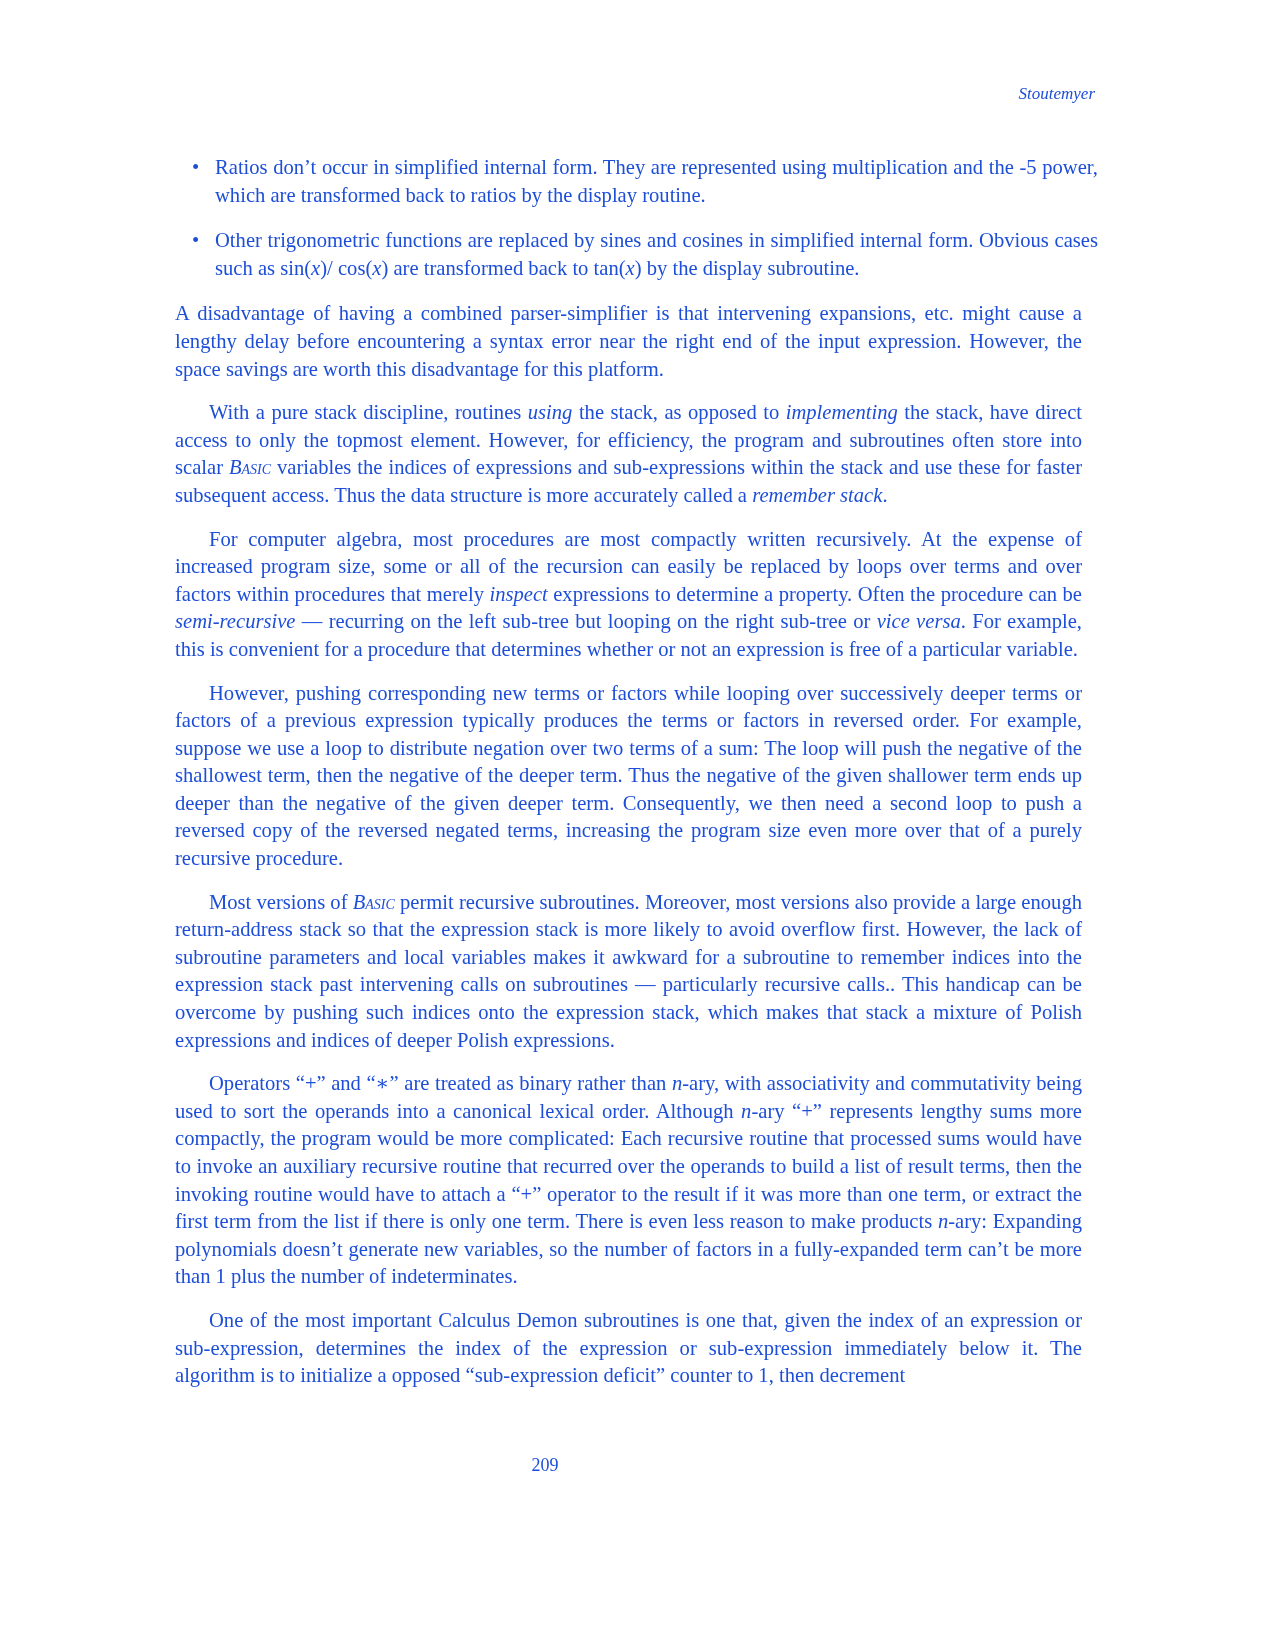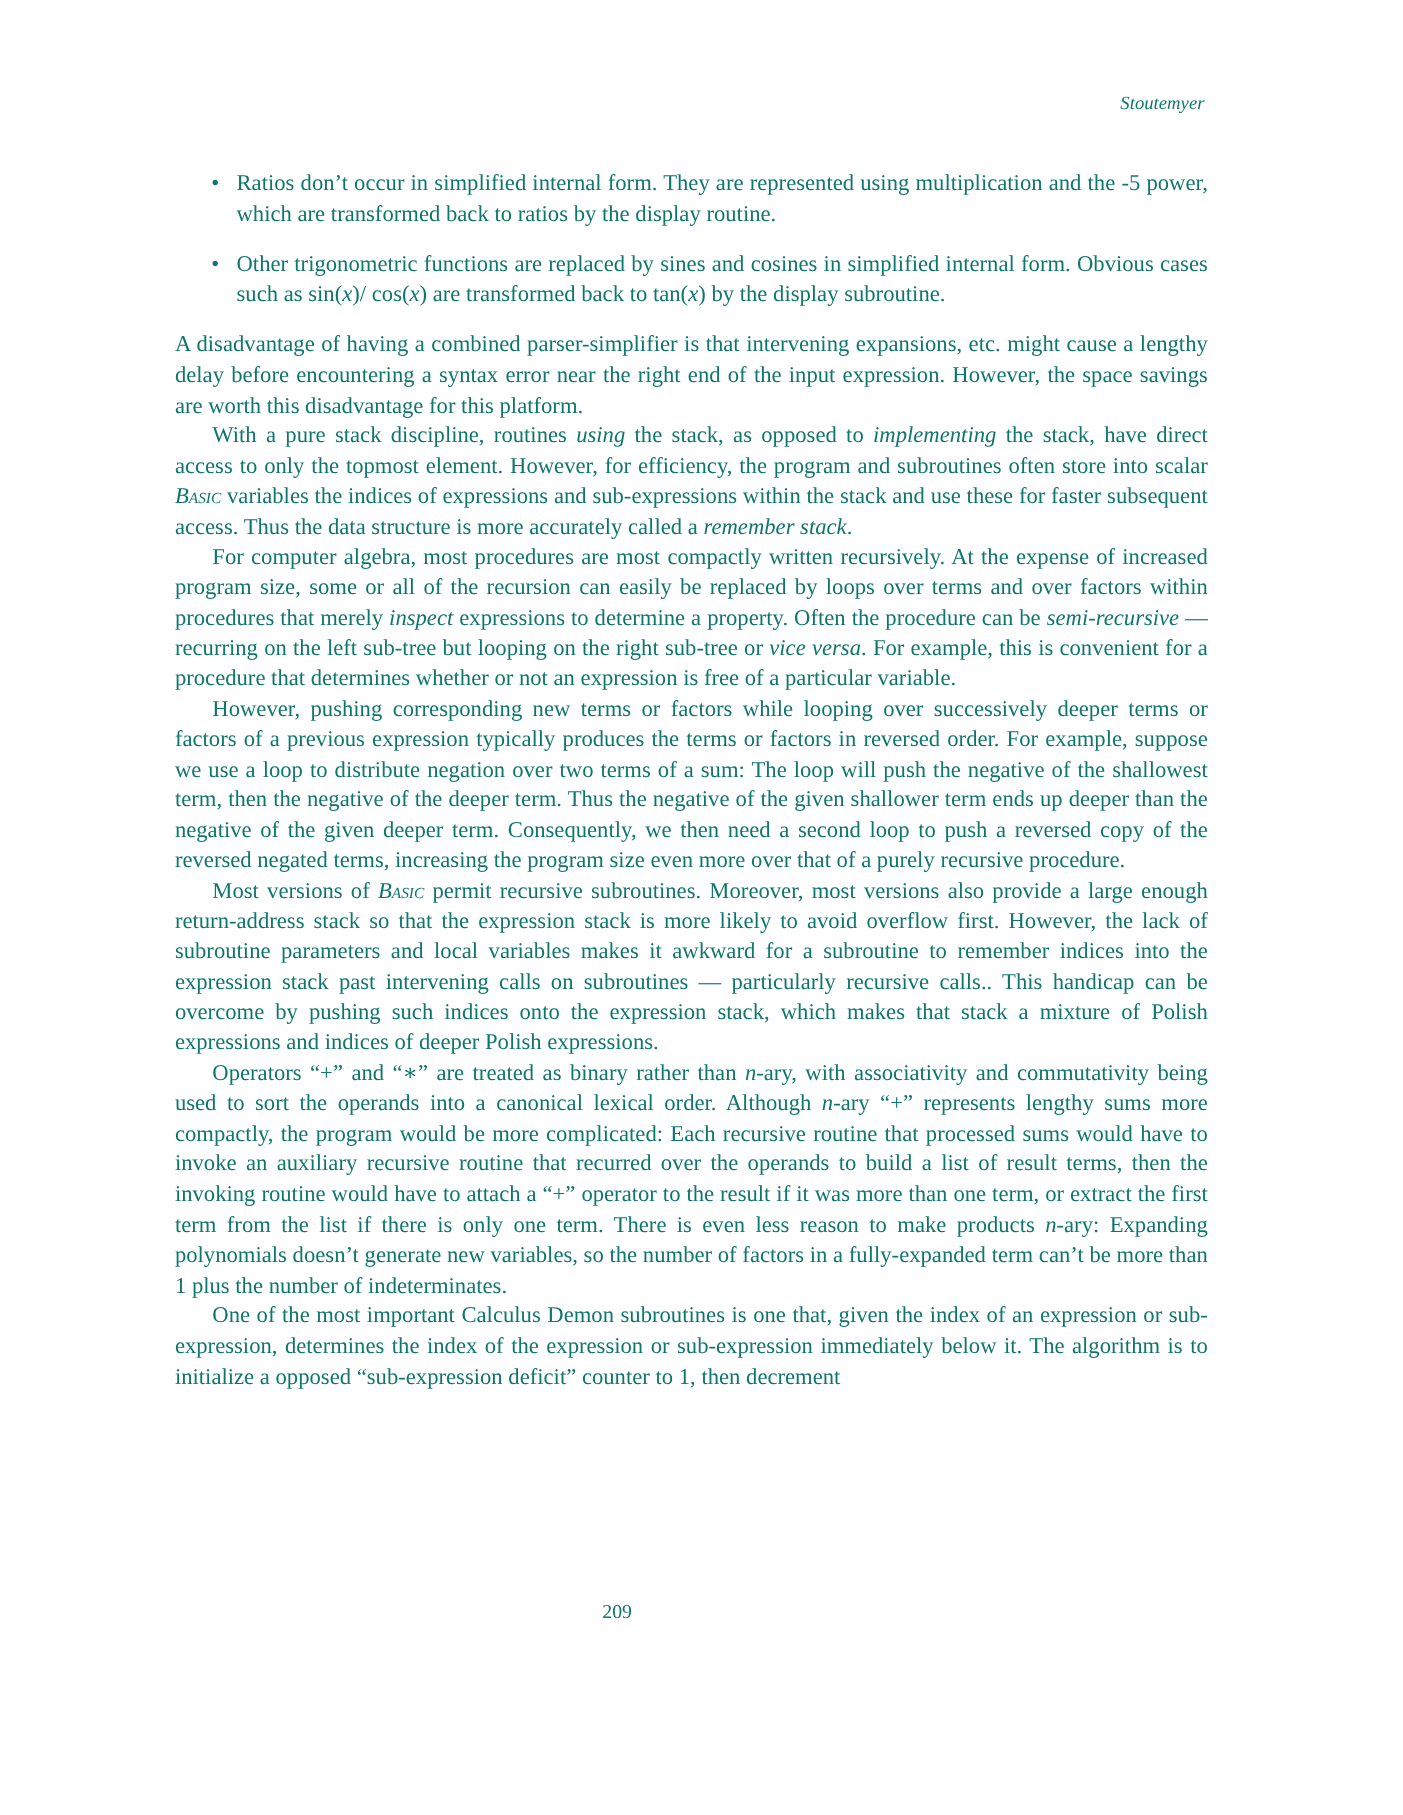--- a/index.html
+++ b/index.html
@@ -1,28 +1,28 @@
 <!DOCTYPE html>
 <html><head>
 <meta charset="utf-8">
 <style>
   html, body { margin: 0; padding: 0; background: #ffffff; }
   body { width: 1275px; height: 1650px; position: relative; overflow: hidden; }
-  .page { position: absolute; left: 0; top: 0; width: 1275px; height: 1650px; background: #fff; color: #0f766e;
+  .page { position: absolute; left: 0; top: 0; width: 1275px; height: 1650px; background: #fff; color: #1d4ed8;
           font-family: "Liberation Serif", "DejaVu Serif", serif; }
   .running-head { position: absolute; top: 84px; right: 180px; font-style: italic; font-size: 17px; }
   .content { position: absolute; left: 159px; top: 154px; width: 939px; font-size: 20.6px; line-height: 27.6px; text-align: justify; }
   ul.bullets { list-style: none; margin: 0 0 18px 0; padding: 0; }
   ul.bullets li { position: relative; padding-left: 56px; margin-bottom: 18px; }
   ul.bullets li .bullet { position: absolute; left: 33px; top: 0; }
-  p { margin: 0; }
+  p { margin: 16px; }
   p.indent { text-indent: 34px; }
   .it { font-style: italic; }
   .sc { font-variant: small-caps; font-style: italic; }
-  .folio { position: absolute; top: 1455px; left: 0; width: 1090px; text-align: center; font-size: 18px; margin-left: 16px; }
+  .folio { position: absolute; top: 1455px; left: 0; width: 1090px; text-align: center; font-size: 18px; }
 </style>
 </head>
 <body>
 
 <div class="page">
   <div class="running-head">Stoutemyer</div>
 
   <div class="content">
     <ul class="bullets">
       <li>

